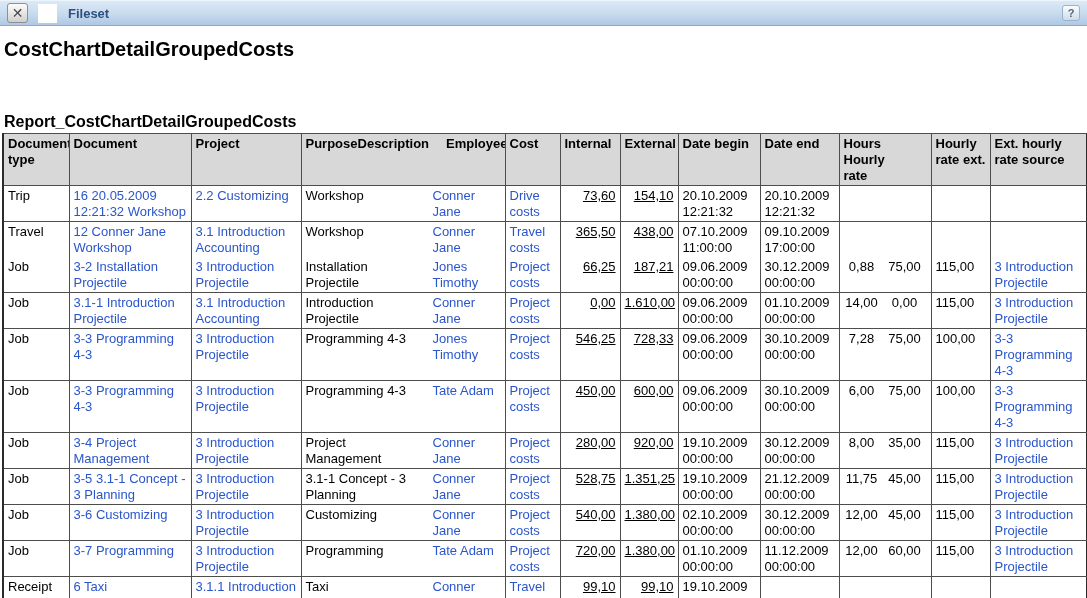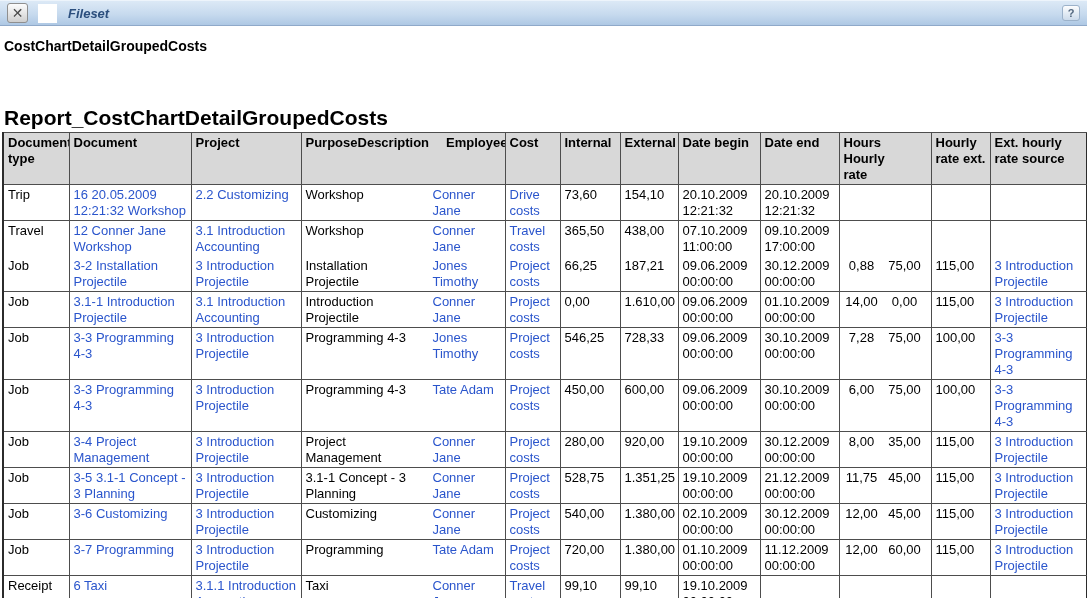--- a/index.html
+++ b/index.html
@@ -31,33 +31,33 @@
   }
   .close-btn{
     width:21px;height:20px;
     background:linear-gradient(#fdfdfd,#cfcfcf);
     border:1px solid #8f8f8f;border-radius:3px;
     color:#4a4a4a;font-size:14px;line-height:1;
     display:flex;align-items:center;justify-content:center;
     padding:0;cursor:pointer;font-family:"Liberation Sans",sans-serif;
   }
   .win-icon{width:19px;height:19px;background:#ffffff;display:inline-block;margin-left:10px;}
-  .win-title{font-weight:bold;font-size:13px;color:var(--title-text);margin-left:11px;font-style:italic;}
+  .win-title{font-weight:bold;font-size:13px;color:var(--title-text);margin-left:11px;}
   .help-btn{
     margin-left:auto;width:18px;height:16px;
     background:linear-gradient(#fcfdfe,#ccdbeb);
     border:1px solid #9cb2ca;border-radius:3px;
     color:#52677f;font-weight:bold;font-size:11px;line-height:1;
     display:flex;align-items:center;justify-content:center;padding:0;cursor:pointer;
     font-family:"Liberation Sans",sans-serif;
   }
 
   
-  .page-heading{font-size:14px;font-weight:bold;color:#000;margin:12px 0 0 4px;}
-  .report-heading{font-size:21px;font-weight:bold;color:#000;margin:52px 0 2px 4px;}
+  .page-heading{font-size:20px;font-weight:bold;color:#000;margin:12px 0 0 4px;}
+  .report-heading{font-size:16px;font-weight:bold;color:#000;margin:52px 0 2px 4px;}
 
   
   table.report{
     border-collapse:collapse;table-layout:fixed;
     width:1083px;margin-left:2px;
     border:1px solid var(--table-outer);
     border-left-width:2px;
   }
   th,td{
     border-left:1px solid var(--table-border);
@@ -66,21 +66,21 @@
     font-size:13px;line-height:16px;
     vertical-align:top;text-align:left;
     color:#000;overflow:hidden;
   }
   th:first-child,td:first-child{border-left:none;}
   thead th{background:var(--header-bg);font-weight:bold;}
   tr.no-top td{border-top:none;}
 
   .link{color:var(--link-color);cursor:pointer;}
 
-  .c-num{text-align:left;}
+  .c-num{text-align:right;text-decoration:underline;}
   .c-date{text-align:left;}
   .pe-wrap{display:flex;}
   .purpose{flex:1;padding-right:17px;}
   .employee{width:68px;flex:none;}
   .hours-val{display:inline-block;width:36px;text-align:center;}
   .hrate-val{display:inline-block;width:42px;text-align:center;margin-left:4px;}
   .hh-hours{display:inline-block;margin-right:7px;}
   .hh-rate{display:inline-block;width:46px;vertical-align:top;}
 </style>
 </head>

